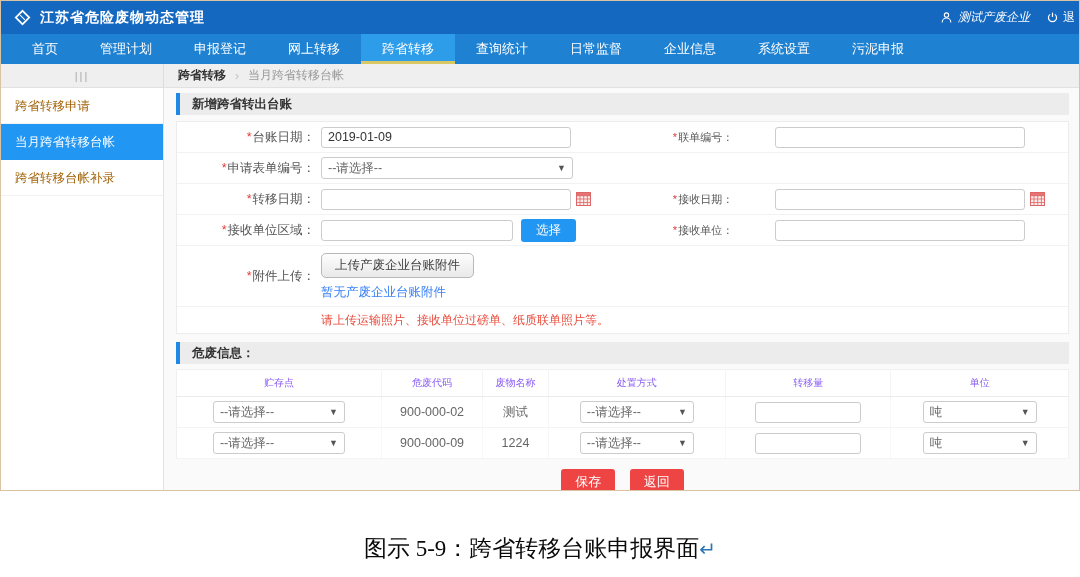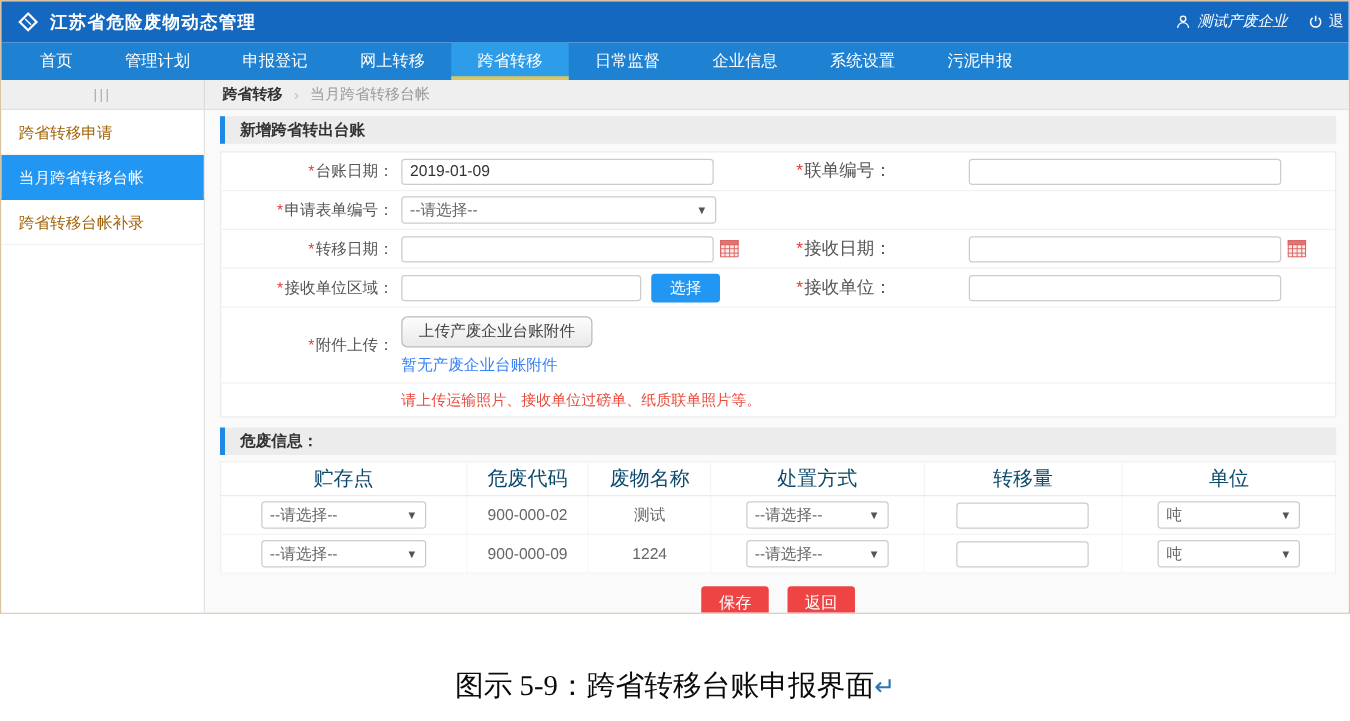--- a/index.html
+++ b/index.html
@@ -37,41 +37,41 @@
   .side-item.active { background: #2196f3; color: #fff; border-bottom-color: #2196f3; }
 
   .main { flex: 1; background: #fafafa; padding: 5px 10px 0 12px; overflow: hidden; }
   .section-bar { height: 22px; line-height: 22px; background: #ececec; border-left: 4px solid #1e88e5; padding-left: 12px; font-size: 12.5px; font-weight: bold; color: #333; }
 
   
   .form-panel { margin-top: 6px; background: #fff; border: 1px solid #ececec; }
   .frow { display: flex; align-items: center; border-bottom: 1px solid #f2f2f2; min-height: 31px; }
   .frow:last-child { border-bottom: none; }
   .fl { width: 138px; text-align: right; font-size: 12.5px; color: #555; flex-shrink: 0; }
-  .fl2 { width: 132px; text-align: left; font-size: 14px; color: #555; flex-shrink: 0; }
+  .fl2 { width: 132px; text-align: center; font-size: 11px; color: #555; flex-shrink: 0; }
   .ff { width: 322px; display: flex; align-items: center; padding-left: 6px; flex-shrink: 0; }
   .ff2 { flex: 1; display: flex; align-items: center; padding-left: 6px; }
   .req { color: #e53935; font-style: normal; margin-right: 1px; }
   .txt { height: 21px; border: 1px solid #ccc; border-radius: 3px; padding: 0 6px; font-size: 12.5px; color: #333; width: 250px; background: #fff; outline: none; }
   .txt.short { width: 192px; }
   .sel { height: 22px; border: 1px solid #ccc; border-radius: 3px; background: #fff; display: flex; align-items: center; justify-content: space-between; padding: 0 6px; width: 252px; font-size: 12.5px; color: #666; cursor: pointer; }
   .sel-arrow { color: #555; font-size: 9px; margin-left: 4px; }
   .cal { margin-left: 5px; display: flex; cursor: pointer; }
   .btn-choose { margin-left: 8px; background: #2196f3; color: #fff; font-size: 12.5px; padding: 3px 15px; border-radius: 3px; cursor: pointer; }
   .attach-row { min-height: 54px; }
   .attach-field { padding: 7px 0 5px 6px; }
   .btn-upload { display: inline-block; padding: 3px 13px; border: 1px solid #b9b9b9; border-radius: 5px; background: linear-gradient(#fdfdfd, #e9e9e9); font-size: 12.5px; color: #444; cursor: pointer; }
   .attach-empty { margin-top: 6px; font-size: 12.5px; color: #3b82f6; }
   .note-row { min-height: 26px; }
   .note { padding-left: 144px; font-size: 12px; color: #e84c3d; }
 
   
   .waste-bar { margin-top: 8px; }
   .waste-table { width: 100%; border-collapse: collapse; background: #fff; margin-top: 5px; border: 1px solid #f0f0f0; }
-  .waste-table th { height: 27px; font-size: 16px; color: #0c4a6e; font-weight: normal; border-bottom: 1px solid #ebebeb; border-right: 1px solid #f4f4f4; background: #fff; }
+  .waste-table th { height: 27px; font-size: 10px; color: #8b5cf6; font-weight: normal; border-bottom: 1px solid #ebebeb; border-right: 1px solid #f4f4f4; background: #fff; }
   .waste-table td { height: 31px; text-align: center; font-size: 12.5px; color: #666; border-bottom: 1px solid #f4f4f4; border-right: 1px solid #f7f7f7; background: #fff; }
   .waste-table th:last-child, .waste-table td:last-child { border-right: none; }
   .sel-sm { width: 132px; margin: 0 auto; }
   .sel-xs { width: 114px; margin: 0 auto; }
   .amount { width: 106px; }
 
   
   .actions { text-align: center; padding: 10px 0 8px; }
   .btn-primary { display: inline-block; min-width: 50px; padding: 4px 14px; background: #ef4444; color: #fff; font-size: 13px; border-radius: 3px; margin: 0 5px; cursor: pointer; }
 
@@ -111,20 +111,21 @@
       </span>
     </div>
   </div>
 
   <div class="navbar">
     <div class="nav-item">首页</div>
     <div class="nav-item">管理计划</div>
     <div class="nav-item">申报登记</div>
     <div class="nav-item">网上转移</div>
     <div class="nav-item active">跨省转移</div>
+    <div class="nav-item">查询统计</div>
     <div class="nav-item">日常监督</div>
     <div class="nav-item">企业信息</div>
     <div class="nav-item">系统设置</div>
     <div class="nav-item">污泥申报</div>
   </div>
 
   <div class="crumb-strip">
     <div class="collapse">|||</div>
     <div class="breadcrumb">
       <span class="crumb-parent">跨省转移</span>

